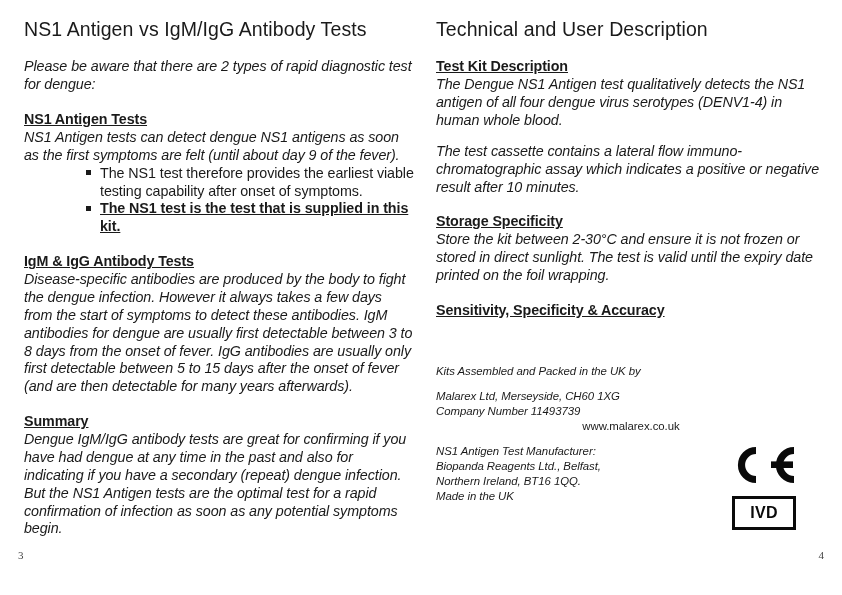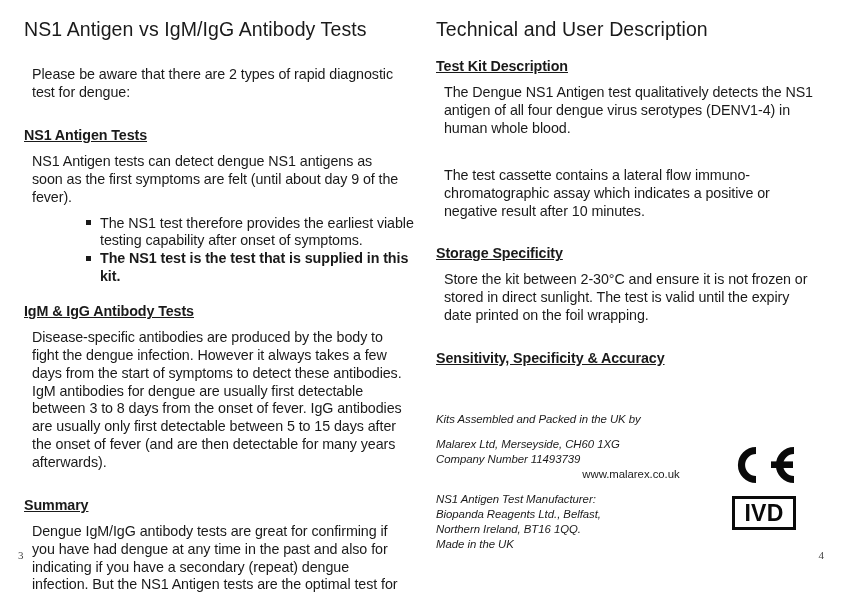--- a/index.html
+++ b/index.html
@@ -45,22 +45,23 @@
     text-decoration: underline;
     margin: 0;
     line-height: 1.22;
     letter-spacing: -0.1px;
   }
 
   
   .body-p {
     font-size: 14.3px;
     line-height: 1.255;
-    margin: 8px;
+    margin: 0;
     letter-spacing: -0.08px;
+    font-style: italic;
   }
   .gap-sm { height: 13px; }
   .gap-md { height: 17px; }
   .gap-lg { height: 20px; }
 
   
   ul.blist {
     list-style: none;
     margin: 0;
     padding: 0;
@@ -74,21 +75,21 @@
   }
   ul.blist li .bullet {
     position: absolute;
     left: 62px;
     top: 0.40em;
     width: 5px;
     height: 5px;
     background: #1a1a1a;
     display: block;
   }
-  ul.blist li.bold { font-weight: bold; }
+  ul.blist li.bold { font-weight: bold; text-decoration: underline; }
 
   
   .stat-table {
     border-collapse: collapse;
     font-family: "DejaVu Sans", sans-serif;
     font-size: 12.6px;
     margin-left: 6px;
     color: #161616;
   }
   .stat-table td, .stat-table th {
@@ -135,21 +136,21 @@
   .ce-mark { display: block; margin-left: 6px; }
   .ivd-box {
     margin-top: 9px;
     margin-left: 12px;
     width: 64px;
     height: 34px;
     border: 3px solid #0a0a0a;
     display: flex;
     align-items: center;
     justify-content: center;
-    font-size: 23px;
+    font-size: 16px;
     font-weight: bold;
     font-family: "Liberation Sans", sans-serif;
     letter-spacing: 0.3px;
     line-height: 1;
     color: #0a0a0a;
     box-sizing: border-box;
   }
 
   
   .pagenum {

